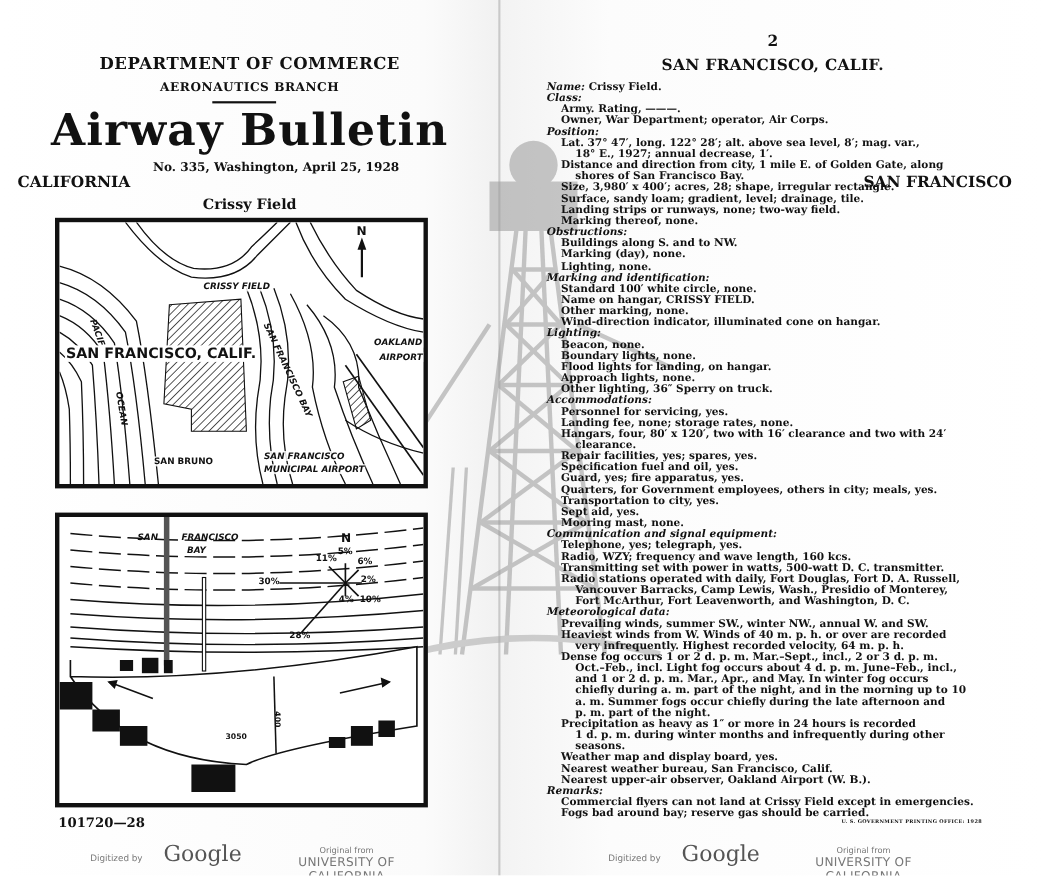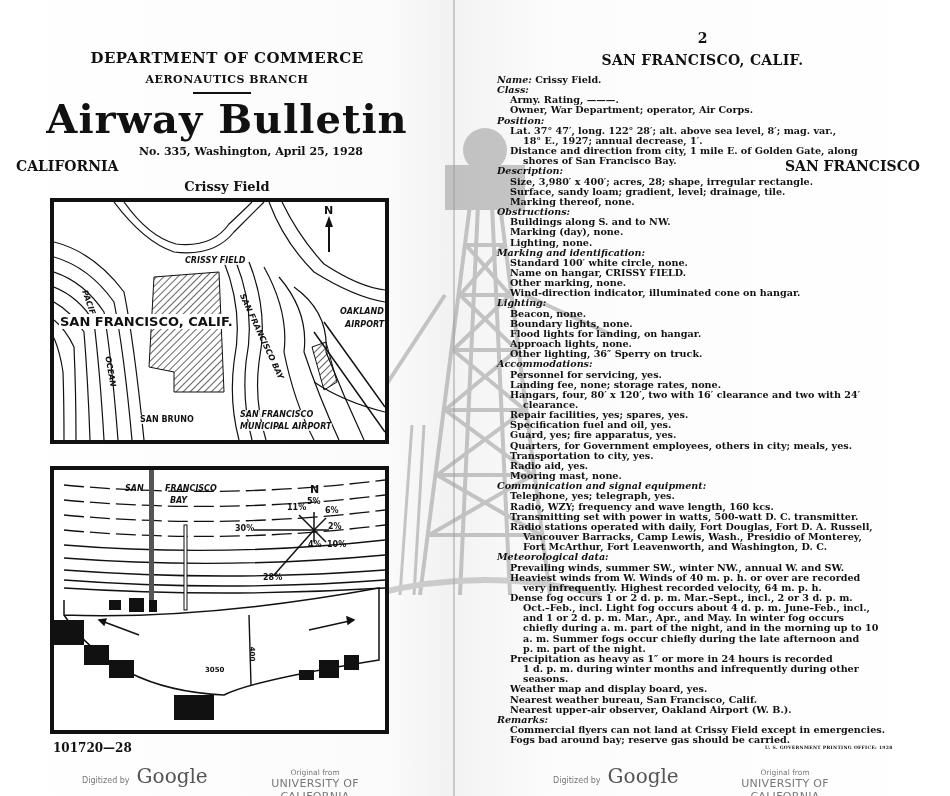--- a/index.html
+++ b/index.html
@@ -32,21 +32,21 @@
   .map2 { left: 50px; top: 466px; width: 331px; height: 260px; }
   .map svg { width: 100%; height: 100%; display: block; }
   .mlabel { position: absolute; font-family: "DejaVu Sans", sans-serif; font-weight: bold; font-size: 8px; font-style: italic; color: #111; background: rgba(255,255,255,.85); padding: 0 1px; white-space: nowrap; }
   .mlabel.big { font-size: 13px; font-style: normal; background: #fff; }
   .mlabel.plain { font-style: normal; }
 
   .docnum { position: absolute; left: 53px; top: 741px; font-size: 12px; font-weight: bold; }
 
   .footer { position: absolute; font-family: "DejaVu Sans", sans-serif; color: #777; }
   .digitized { font-size: 8px; }
-  .google { font-family: "DejaVu Serif", serif; font-size: 20px; color: #555; margin-left: 7px; }
+  .google { font-family: "DejaVu Serif", serif; font-size: 20px; color: #555; margin-left: 19px; }
   .orig-small { font-size: 7.5px; text-align: center; }
   .orig-big { font-size: 11px; text-align: center; letter-spacing: .3px; }
 
   
   .pnum { position: absolute; left: 455px; width: 495px; top: 30px; text-align: center; font-size: 14px; font-weight: bold; }
   .rhead { position: absolute; left: 455px; width: 495px; top: 52px; text-align: center; font-size: 14px; font-weight: bold; letter-spacing: .3px; }
   .body { position: absolute; left: 497px; top: 75px; width: 420px; font-size: 9.6px; line-height: 10.15px; font-weight: bold; }
   .body .sec { font-style: italic; margin-left: 0; }
   .body .it { padding-left: 13px; text-indent: -0px; }
   .body .it .cont { display: block; padding-left: 13px; }
@@ -224,23 +224,23 @@
 <div class="pnum">2</div>
 <div class="rhead">SAN FRANCISCO, CALIF.</div>
 <div class="body" id="body">
     <div class="sec-row"><span class="sec">Name:</span> <span>Crissy Field.</span></div>
     <div class="sec-row"><span class="sec">Class:</span></div>
     <div class="it"><span>Army.  Rating, ———.</span></div>
     <div class="it"><span>Owner, War Department; operator, Air Corps.</span></div>
     <div class="sec-row"><span class="sec">Position:</span></div>
     <div class="it"><span>Lat. 37° 47′, long. 122° 28′; alt. above sea level, 8′; mag. var.,</span><span class="cont">18° E., 1927; annual decrease, 1′.</span></div>
     <div class="it"><span>Distance and direction from city, 1 mile E. of Golden Gate, along</span><span class="cont">shores of San Francisco Bay.</span></div>
-    <div class="sec-row"><span class="sec">Description:</span></div>
     <div class="it"><span>Size, 3,980′ x 400′; acres, 28; shape, irregular rectangle.</span></div>
     <div class="it"><span>Surface, sandy loam; gradient, level; drainage, tile.</span></div>
+    <div class="it"><span>Landing strips or runways, none; two-way field.</span></div>
     <div class="it"><span>Marking thereof, none.</span></div>
     <div class="sec-row"><span class="sec">Obstructions:</span></div>
     <div class="it"><span>Buildings along S. and to NW.</span></div>
     <div class="it"><span>Marking (day), none.</span></div>
     <div class="it"><span>Lighting, none.</span></div>
     <div class="sec-row"><span class="sec">Marking and identification:</span></div>
     <div class="it"><span>Standard 100′ white circle, none.</span></div>
     <div class="it"><span>Name on hangar, CRISSY FIELD.</span></div>
     <div class="it"><span>Other marking, none.</span></div>
     <div class="it"><span>Wind-direction indicator, illuminated cone on hangar.</span></div>
@@ -252,21 +252,21 @@
     <div class="it"><span>Other lighting, 36″ Sperry on truck.</span></div>
     <div class="sec-row"><span class="sec">Accommodations:</span></div>
     <div class="it"><span>Personnel for servicing, yes.</span></div>
     <div class="it"><span>Landing fee, none; storage rates, none.</span></div>
     <div class="it"><span>Hangars, four, 80′ x 120′, two with 16′ clearance and two with 24′</span><span class="cont">clearance.</span></div>
     <div class="it"><span>Repair facilities, yes; spares, yes.</span></div>
     <div class="it"><span>Specification fuel and oil, yes.</span></div>
     <div class="it"><span>Guard, yes; fire apparatus, yes.</span></div>
     <div class="it"><span>Quarters, for Government employees, others in city; meals, yes.</span></div>
     <div class="it"><span>Transportation to city, yes.</span></div>
-    <div class="it"><span>Radio aid, yes.</span></div>
+    <div class="it"><span>Sept aid, yes.</span></div>
     <div class="it"><span>Mooring mast, none.</span></div>
     <div class="sec-row"><span class="sec">Communication and signal equipment:</span></div>
     <div class="it"><span>Telephone, yes; telegraph, yes.</span></div>
     <div class="it"><span>Radio, WZY; frequency and wave length, 160 kcs.</span></div>
     <div class="it"><span>Transmitting set with power in watts, 500-watt D. C. transmitter.</span></div>
     <div class="it"><span>Radio stations operated with daily, Fort Douglas, Fort D. A. Russell,</span><span class="cont">Vancouver Barracks, Camp Lewis, Wash., Presidio of Monterey,</span><span class="cont">Fort McArthur, Fort Leavenworth, and Washington, D. C.</span></div>
     <div class="sec-row"><span class="sec">Meteorological data:</span></div>
     <div class="it"><span>Prevailing winds, summer SW., winter NW., annual W. and SW.</span></div>
     <div class="it"><span>Heaviest winds from W.  Winds of 40 m. p. h. or over are recorded</span><span class="cont">very infrequently.  Highest recorded velocity, 64 m. p. h.</span></div>
     <div class="it"><span>Dense fog occurs 1 or 2 d. p. m. Mar.–Sept., incl., 2 or 3 d. p. m.</span><span class="cont">Oct.–Feb., incl.  Light fog occurs about 4 d. p. m. June–Feb., incl.,</span><span class="cont">and 1 or 2 d. p. m. Mar., Apr., and May.  In winter fog occurs</span><span class="cont">chiefly during a. m. part of the night, and in the morning up to 10</span><span class="cont">a. m.  Summer fogs occur chiefly during the late afternoon and</span><span class="cont">p. m. part of the night.</span></div>

